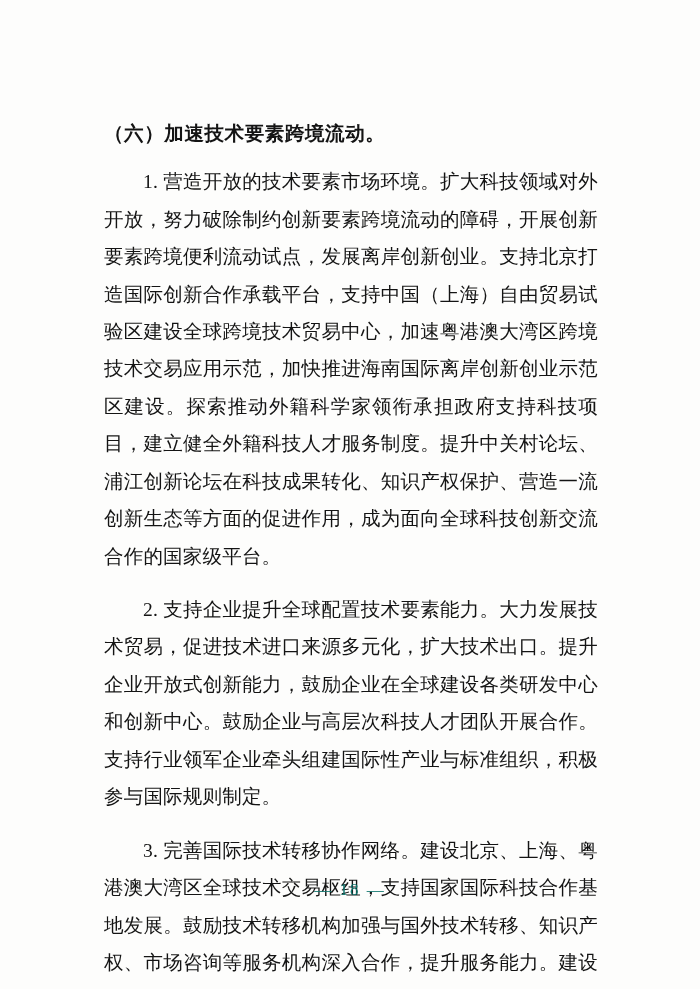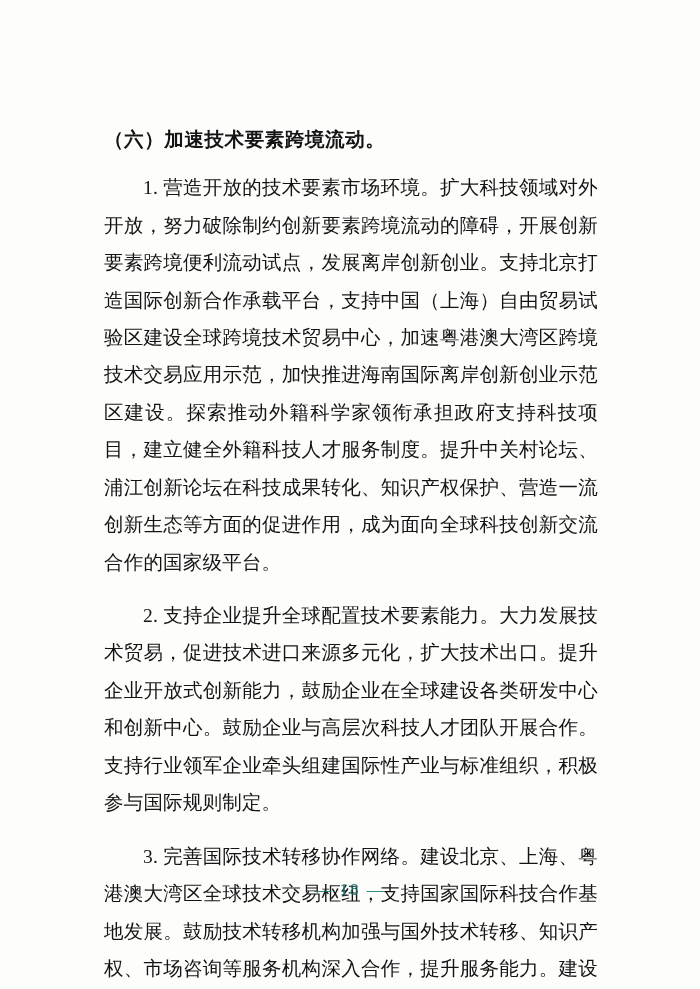--- a/index.html
+++ b/index.html
@@ -25,21 +25,21 @@
     position: absolute;
     left: 104px;
     top: 108px;
     width: 494px;
   }
   .heading {
     font-size: 19.5px;
     font-weight: bold;
     letter-spacing: 0.6px;
     line-height: 1.55;
-    margin: 17px 0 14px 0;
+    margin: 11px 0 14px 0;
     text-indent: 0;
     color: #141414;
   }
   p.para {
     font-size: 19.5px;
     line-height: 1.92;
     margin: 0 0 16px 0;
     text-align: justify;
     text-justify: inter-ideograph;
     letter-spacing: 0.2px;

